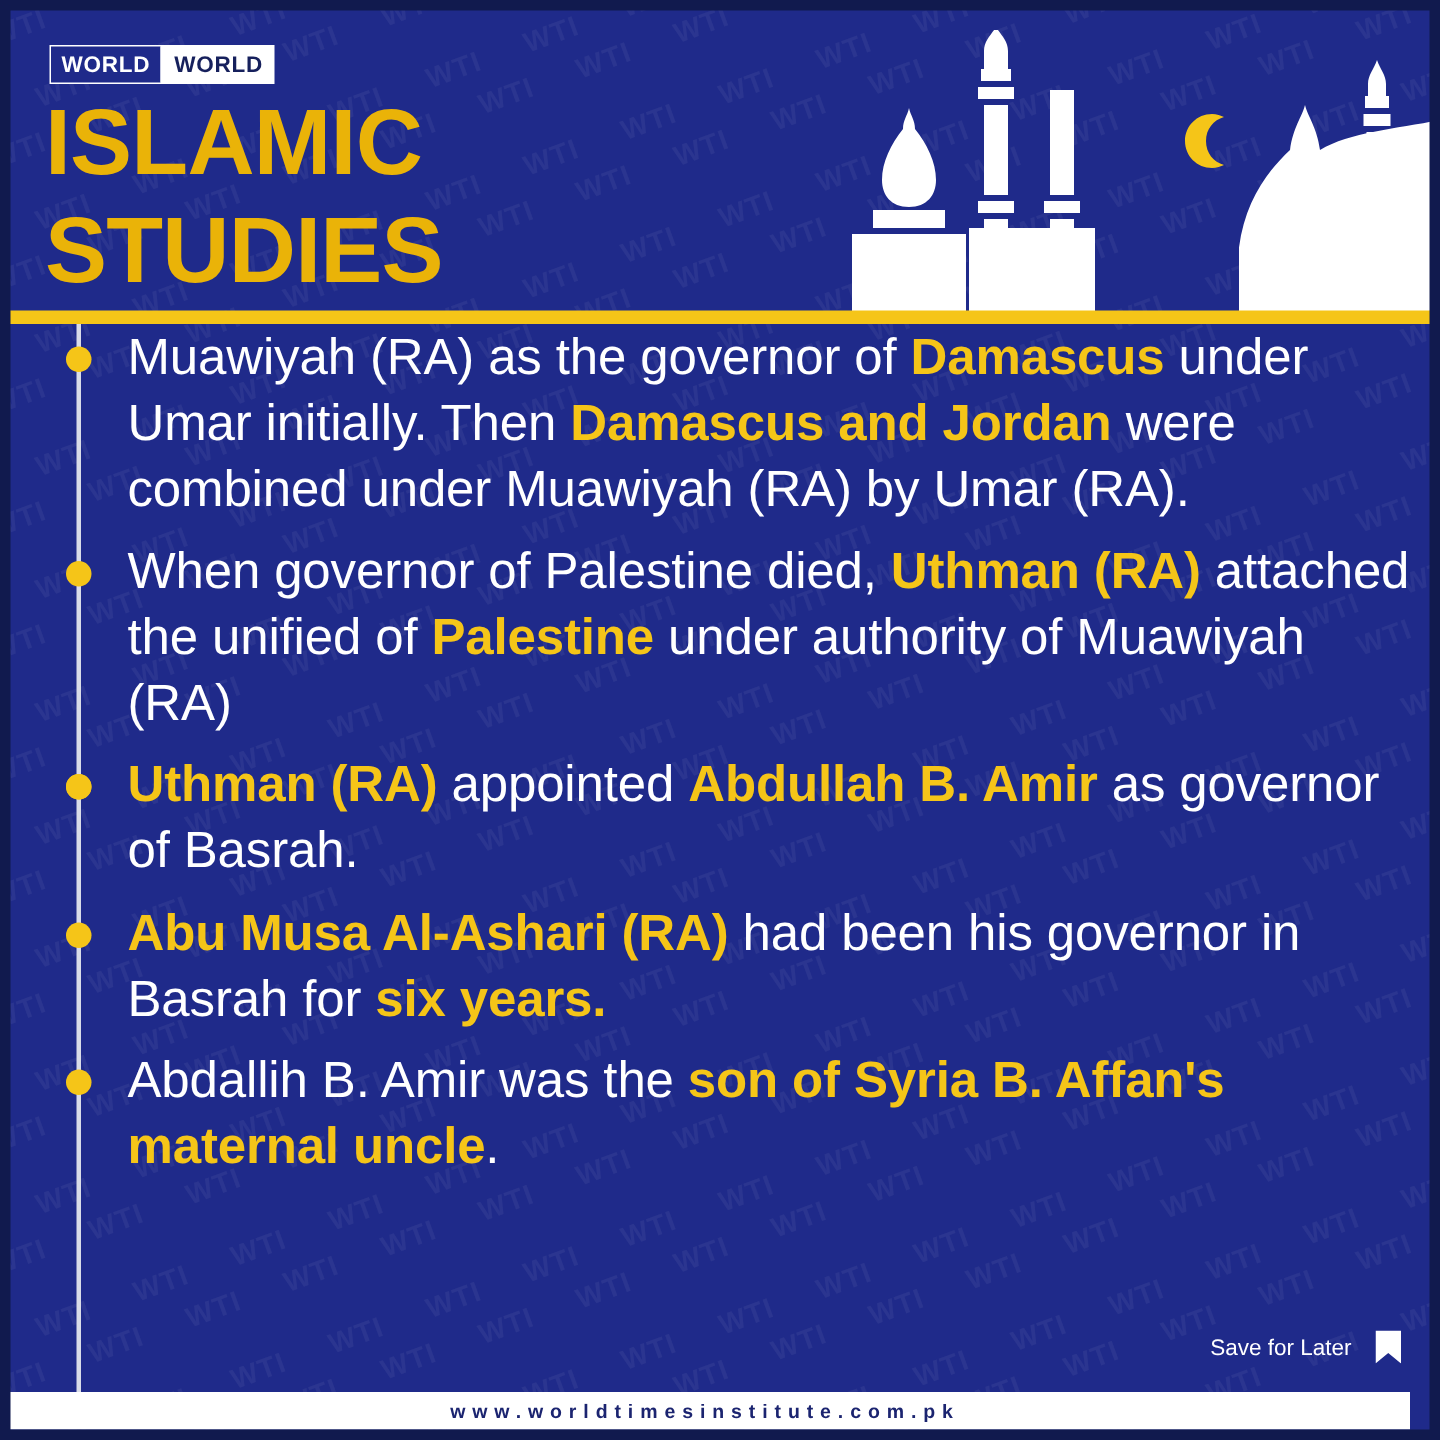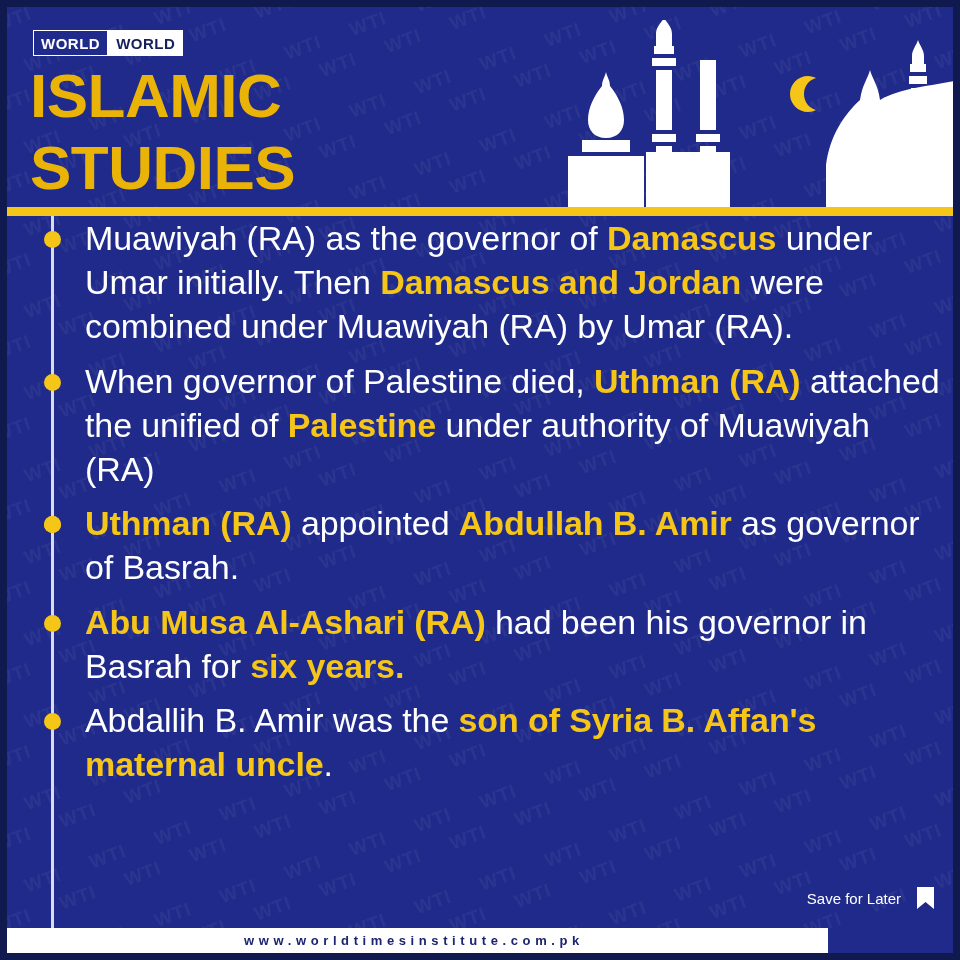--- a/index.html
+++ b/index.html
@@ -199,21 +199,21 @@
     display: block;
     width: 17px;
     height: 22px;
   }
 
   
   .footer-bar {
     position: absolute;
     left: 0;
     top: 928px;
-    width: 828px;
+    width: 940px;
     height: 25px;
     background: #ffffff;
     z-index: 30;
     display: flex;
     align-items: center;
     justify-content: center;
   }
   .footer-bar .url {
     color: #1b2470;
     font-size: 13px;

